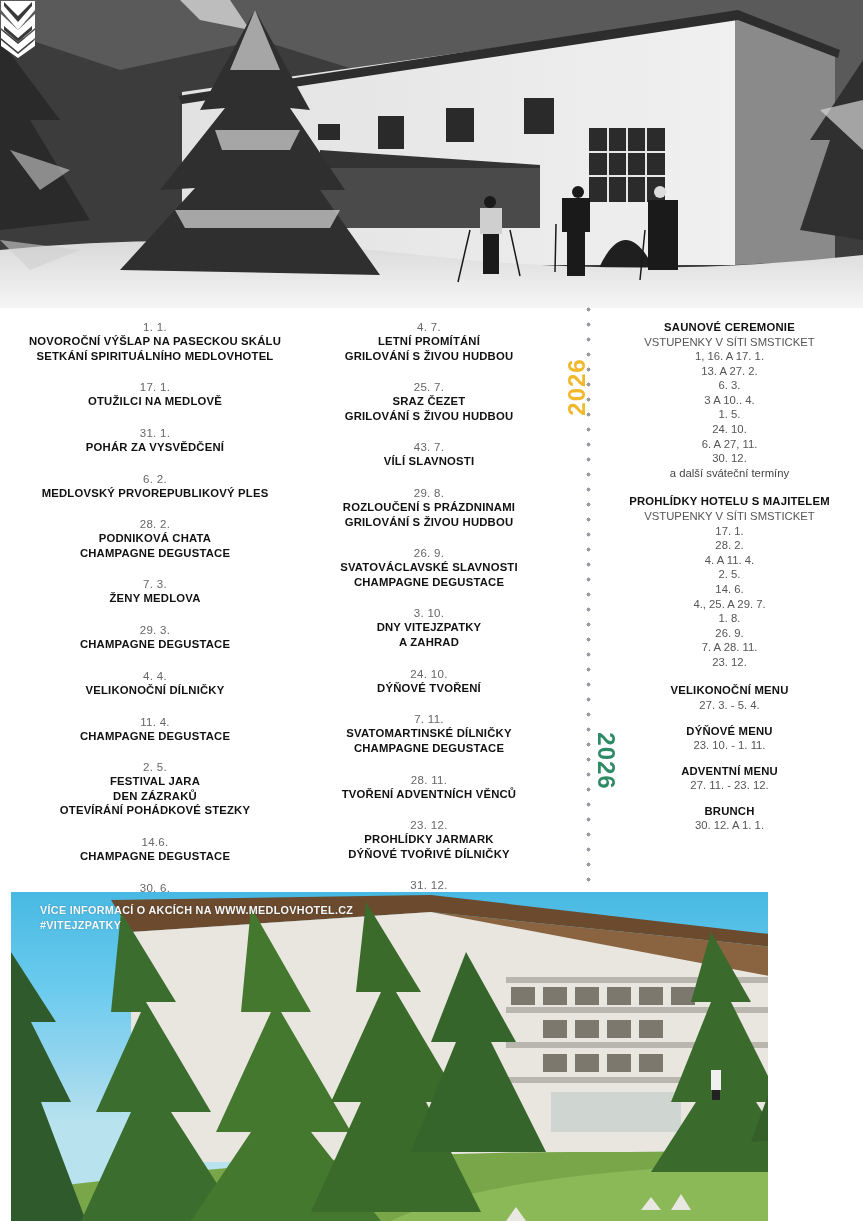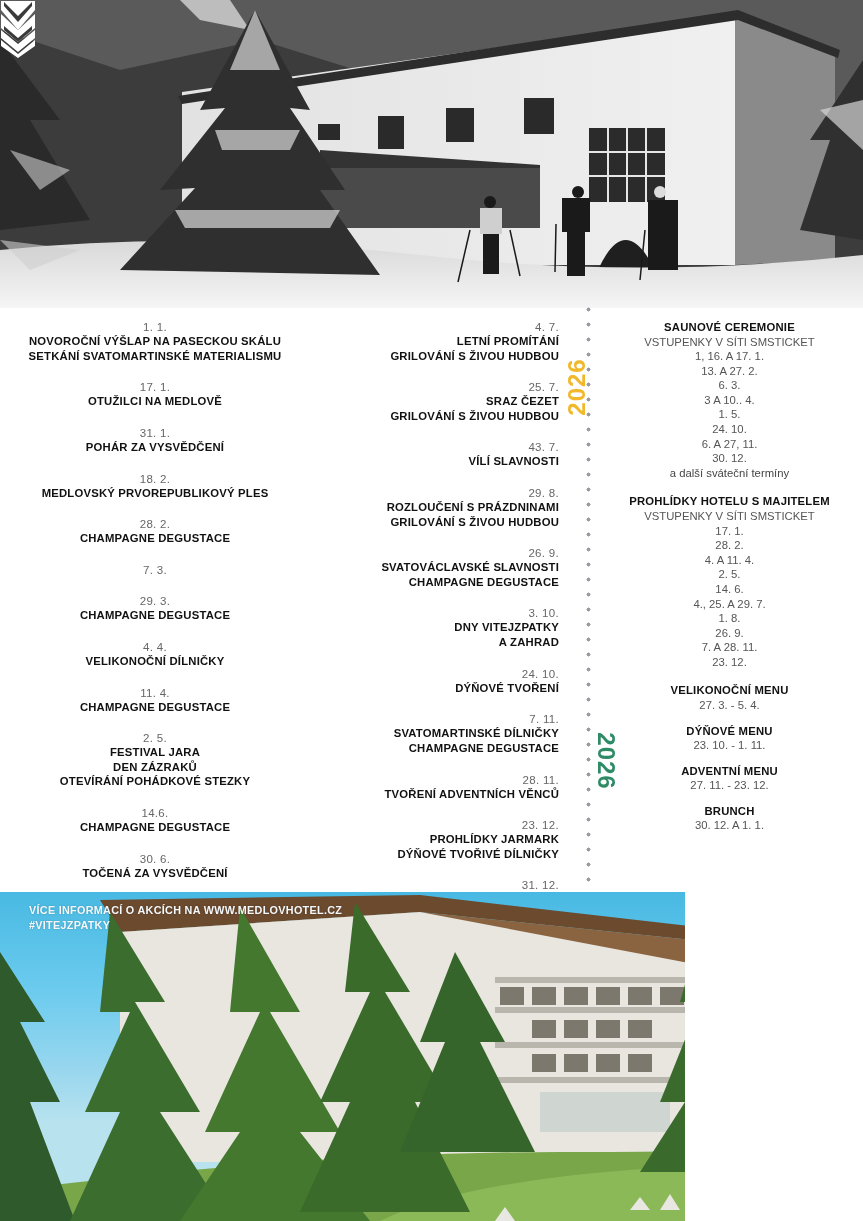--- a/index.html
+++ b/index.html
@@ -14,21 +14,21 @@
     .photo-top svg { position: absolute; left: 0; top: 0; }
     .logo {
       position: absolute; left: 16px; top: 16px; width: 36px; height: 58px;
     }
 
     
     .content { position: absolute; left: 0; top: 308px; width: 863px; height: 584px; background: #fff; }
 
     .col { position: absolute; top: 12px; text-align: center; }
     .col-1 { left: 0; width: 294px; }
-    .col-2 { left: 269px; width: 290px; text-align: right; }
+    .col-2 { left: 276px; width: 290px; }
     .col-3 { left: 596px; width: 267px; top: 12px; }
 
     .event { margin-bottom: 17.2px; padding-left: 16px; }
     .event .date { font-size: 11.5px; color: #666; line-height: 14px; letter-spacing: 0.3px; }
     .event .title { font-size: 11.3px; font-weight: bold; color: #111; line-height: 14.5px; letter-spacing: 0.2px; }
 
     .side-block { margin-bottom: 11px; }
     .side-block .title { font-size: 11.3px; font-weight: bold; color: #111; line-height: 14.5px; letter-spacing: 0.2px; }
     .side-block .sub { font-size: 11.3px; color: #555; line-height: 14.6px; }
     .side-block .line { font-size: 11.3px; color: #555; line-height: 14.6px; }
@@ -47,21 +47,21 @@
       font-size: 24px; font-weight: bold; color: #f0b82a; text-align: center; letter-spacing: 1px;
     }
     .year-green {
       position: absolute; left: 575px; top: 438px; width: 60px; height: 30px;
       transform: rotate(90deg); transform-origin: center;
       font-size: 24px; font-weight: bold; color: #2e8b66; text-align: center; letter-spacing: 1px;
     }
 
     
     .photo-bottom {
-      position: absolute; left: 0; top: 892px; width: 685px; height: 329px; overflow: hidden;
+      position: absolute; left: 11px; top: 892px; width: 757px; height: 329px; overflow: hidden;
       background: linear-gradient(180deg, #48b9e3 0%, #6ccbee 30%, #9ad7ee 55%, #b8e2ee 70%);
     }
     .photo-bottom svg { position: absolute; left: 0; top: 0; }
     .info-text {
       position: absolute; left: 29px; top: 11px; color: #f4f8fb; font-weight: bold;
       font-size: 10.8px; line-height: 15px; letter-spacing: 0.3px;
       text-shadow: 0 0 2px rgba(0,0,0,0.25);
     }
   </style>
 </head>
@@ -143,40 +143,42 @@
     <polygon points="4,26 18,38 32,26 32,30 18,42 4,30" fill="#3a3a3a"></polygon>
   </svg>
 </div>
 
 <div class="content">
 
   <div class="col col-1">
     <div class="event">
       <div class="date">1. 1.</div>
       <div class="title">NOVOROČNÍ VÝŠLAP NA PASECKOU SKÁLU</div>
-      <div class="title">SETKÁNÍ SVATOMARTINSKÉ MATERIALISMU</div>
+      <div class="title">SETKÁNÍ SPIRITUÁLNÍHO MEDLOVHOTEL</div>
     </div>
     <div class="event">
       <div class="date">17. 1.</div>
       <div class="title">OTUŽILCI NA MEDLOVĚ</div>
     </div>
     <div class="event">
       <div class="date">31. 1.</div>
       <div class="title">POHÁR ZA VYSVĚDČENÍ</div>
     </div>
     <div class="event">
-      <div class="date">18. 2.</div>
+      <div class="date">6. 2.</div>
       <div class="title">MEDLOVSKÝ PRVOREPUBLIKOVÝ PLES</div>
     </div>
     <div class="event">
       <div class="date">28. 2.</div>
+      <div class="title">PODNIKOVÁ CHATA</div>
       <div class="title">CHAMPAGNE DEGUSTACE</div>
     </div>
     <div class="event">
       <div class="date">7. 3.</div>
+      <div class="title">ŽENY MEDLOVA</div>
     </div>
     <div class="event">
       <div class="date">29. 3.</div>
       <div class="title">CHAMPAGNE DEGUSTACE</div>
     </div>
     <div class="event">
       <div class="date">4. 4.</div>
       <div class="title">VELIKONOČNÍ DÍLNIČKY</div>
     </div>
     <div class="event">

